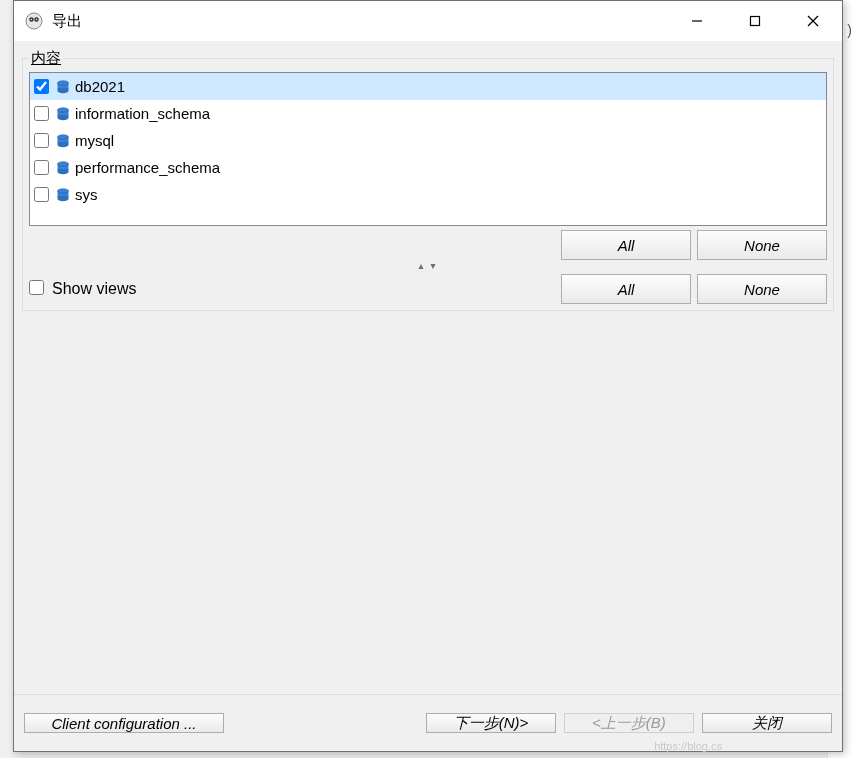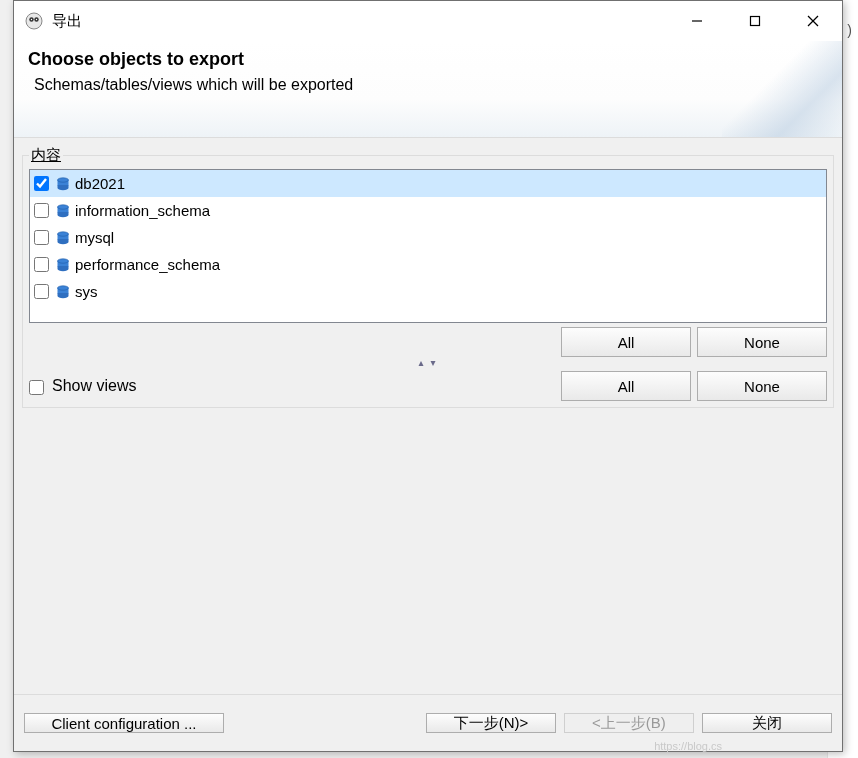--- a/index.html
+++ b/index.html
@@ -174,39 +174,40 @@
   }
   .btnrow .fill { flex: 1; }
   button.std {
     height: 30px;
     min-width: 130px;
     background: linear-gradient(to bottom, #fdfdfd, #e9e9e9);
     border: 1px solid #adadad;
     font-size: 15px;
     font-family: inherit;
     padding: 0 10px;
+    font-style: italic;
   }
   button.std:disabled {
     color: #9a9a9a;
     background: #efefef;
     border-color: #cfcfcf;
   }
   .splitter {
     height: 10px;
     display: flex;
     align-items: center;
     justify-content: center;
     cursor: row-resize;
     color: #6a6a8a;
     font-size: 10px;
     letter-spacing: 2px;
   }
   .showviews {
     display: flex;
-    align-items: flex-end;
+    align-items: flex-start;
     gap: 6px;
     font-size: 16px;
   }
   .footer {
     height: 56px;
     border-top: 1px solid #dcdcdc;
     background: #f0f0f0;
     display: flex;
     align-items: center;
     padding: 0 10px;
@@ -262,24 +263,20 @@
         </svg>
     </div>
     <div class="win-btn">
       <svg width="12" height="12">
         <line x1="1" y1="1" x2="11" y2="11" stroke="#000" stroke-width="1.3"></line>
         <line x1="11" y1="1" x2="1" y2="11" stroke="#000" stroke-width="1.3"></line>
       </svg>
     </div>
   </div>
 
-  <div class="banner">
-    <h1>Choose objects to export</h1>
-    <div class="sub">Schemas/tables/views which will be exported</div>
-  </div>
 
   <div class="content">
     <fieldset class="group">
       <legend>内容</legend>
 
       <div class="listbox schemas" id="schemas-list">
           <div class="row selected">
             <input type="checkbox" checked="" style="">
             <span class="ico">
               <svg width="14" height="14" viewBox="0 0 14 14">

